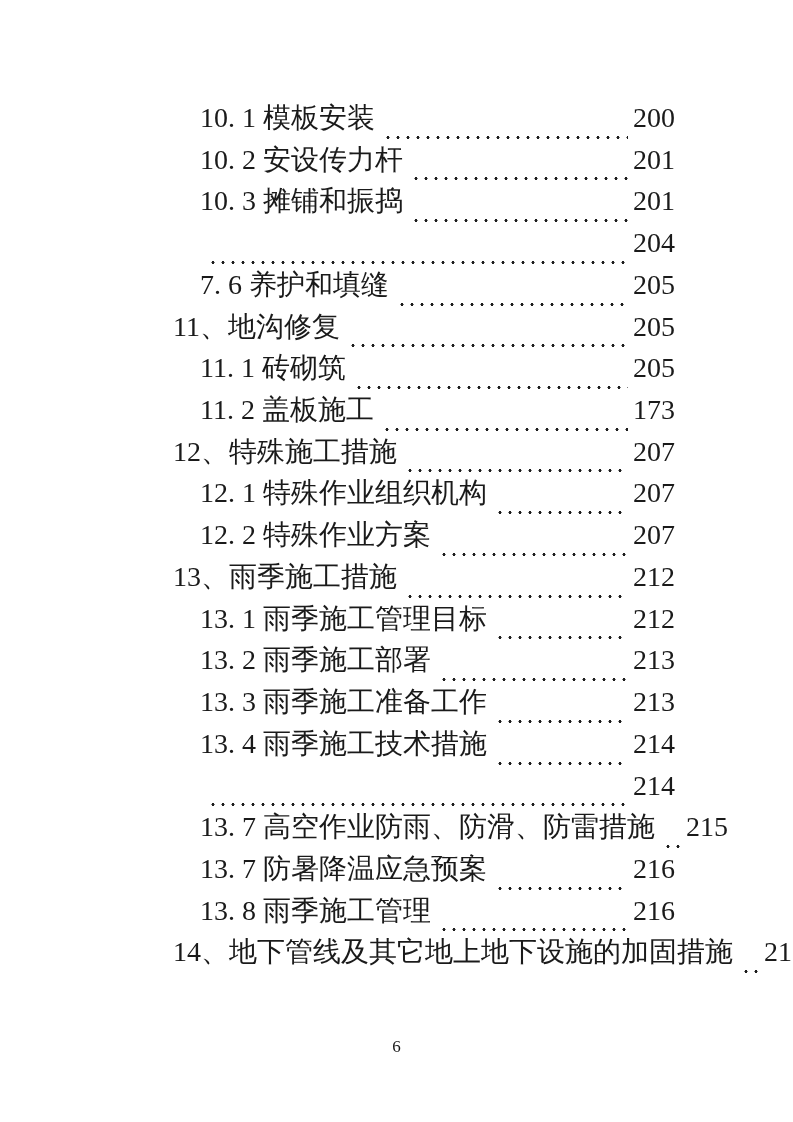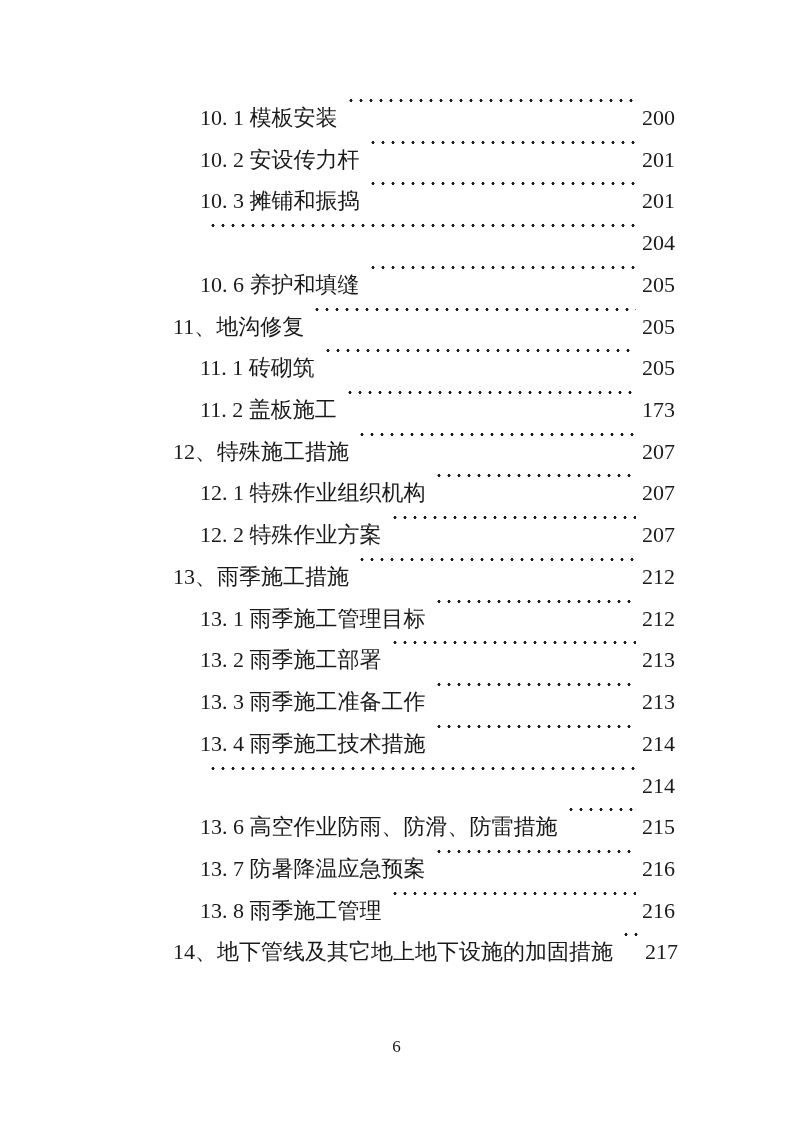--- a/index.html
+++ b/index.html
@@ -17,24 +17,24 @@
     color: #1a1a1a;
   }
   .toc {
     position: absolute;
     left: 173px;
     top: 97px;
     width: 502px; 
   }
   .toc-row {
     display: flex;
-    align-items: flex-start;
+    align-items: flex-end;
     height: 41.72px;
     line-height: 41.72px;
-    font-size: 22px;
+    font-size: 28px;
     white-space: nowrap;
     cursor: default;
     font-family: Liberation Serif, serif;
   }
   .toc-row.lvl2 {
     padding-left: 27px;
   }
   .toc-label {
     flex: 0 0 auto;
     white-space: pre;
@@ -88,21 +88,21 @@
     <span class="toc-page-num">201</span>
   </div>
 
 
   <div class="toc-row lvl2">
     <span class="toc-dots"></span>
     <span class="toc-page-num">204</span>
   </div>
 
   <div class="toc-row lvl2">
-    <span class="toc-label">10. 6 养护和填缝</span>
+    <span class="toc-label">7. 6 养护和填缝</span>
     <span class="toc-dots"></span>
     <span class="toc-page-num">205</span>
   </div>
 
   <div class="toc-row lvl1">
     <span class="toc-label">11、地沟修复</span>
     <span class="toc-dots"></span>
     <span class="toc-page-num">205</span>
   </div>
 
@@ -165,21 +165,21 @@
     <span class="toc-dots"></span>
     <span class="toc-page-num">214</span>
   </div>
 
   <div class="toc-row lvl2">
     <span class="toc-dots"></span>
     <span class="toc-page-num">214</span>
   </div>
 
   <div class="toc-row lvl2">
-    <span class="toc-label">13. 6 高空作业防雨、防滑、防雷措施</span>
+    <span class="toc-label">13. 7 高空作业防雨、防滑、防雷措施</span>
     <span class="toc-dots"></span>
     <span class="toc-page-num">215</span>
   </div>
 
   <div class="toc-row lvl2">
     <span class="toc-label">13. 7 防暑降温应急预案</span>
     <span class="toc-dots"></span>
     <span class="toc-page-num">216</span>
   </div>
 

